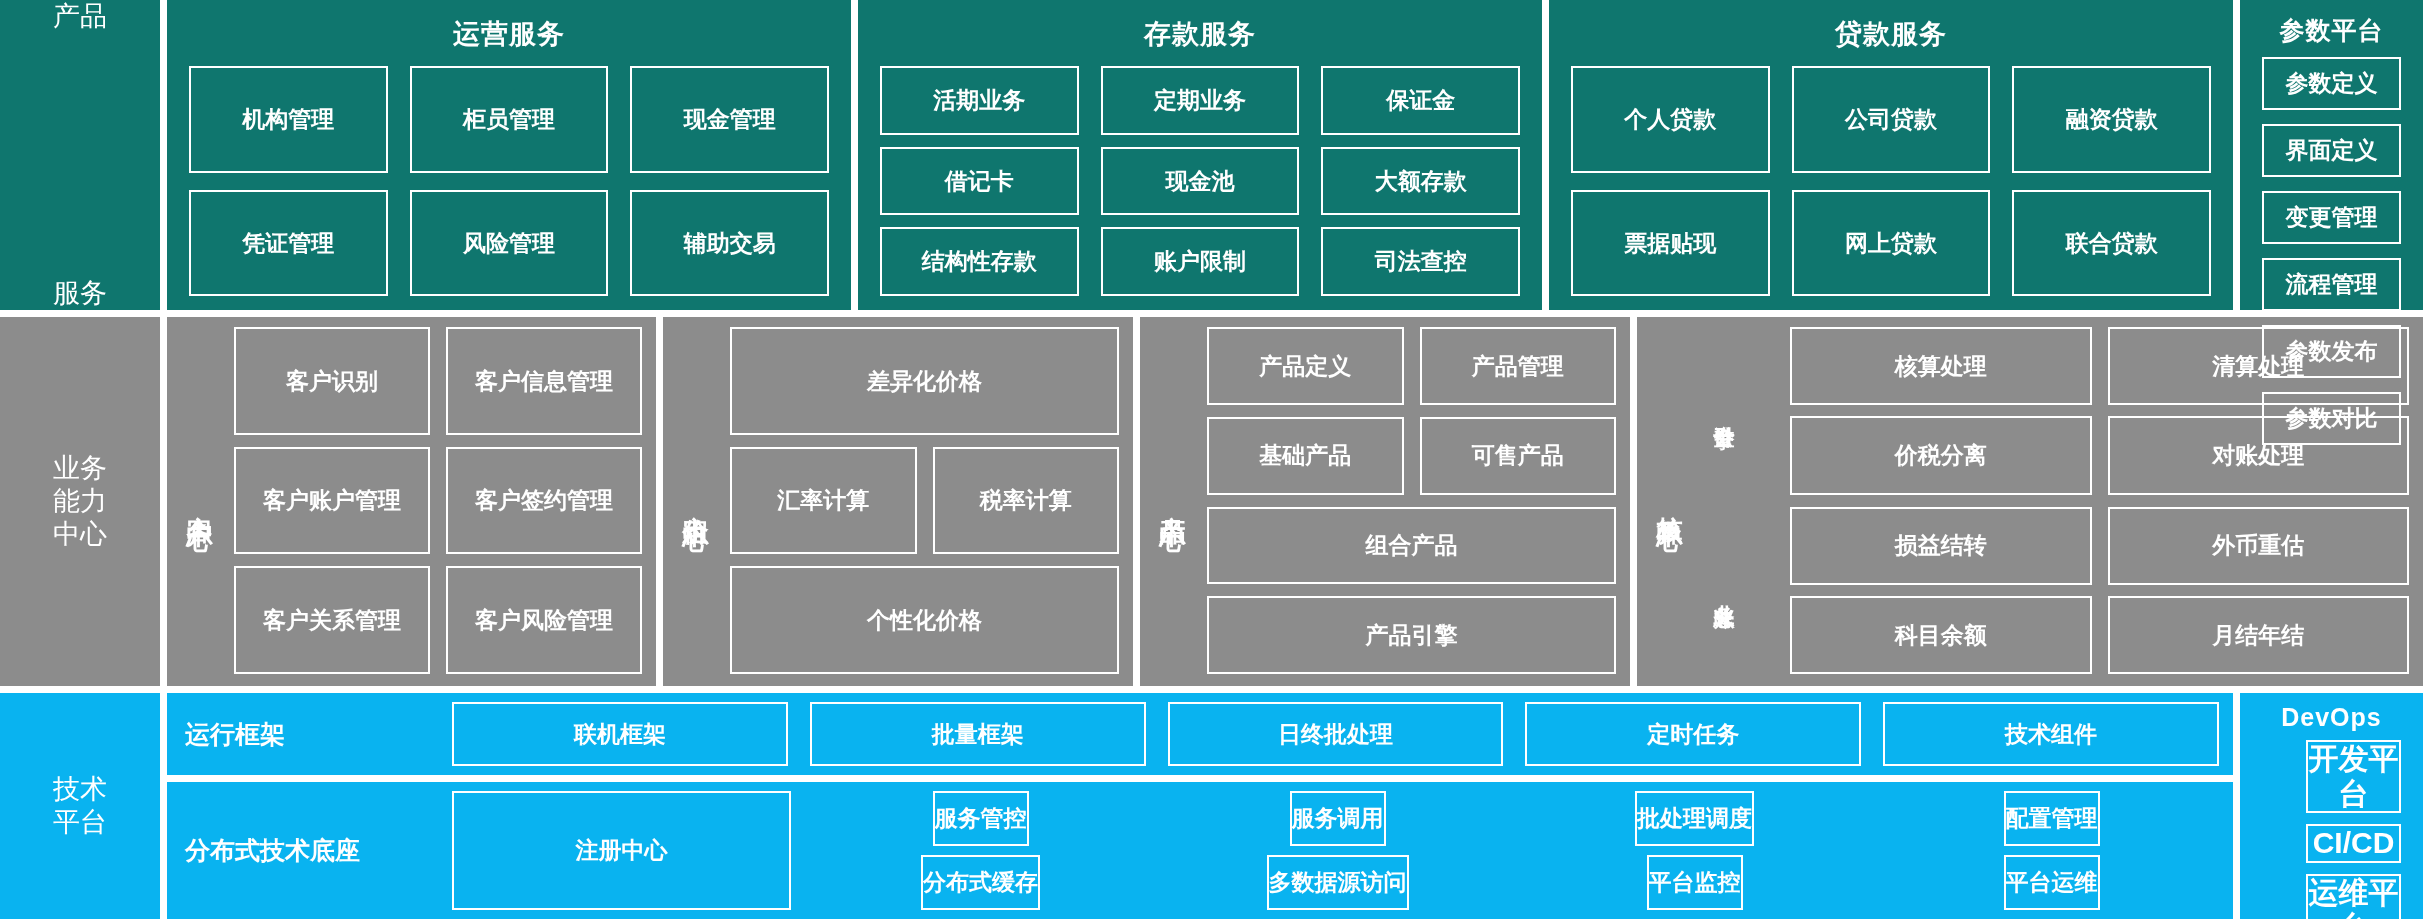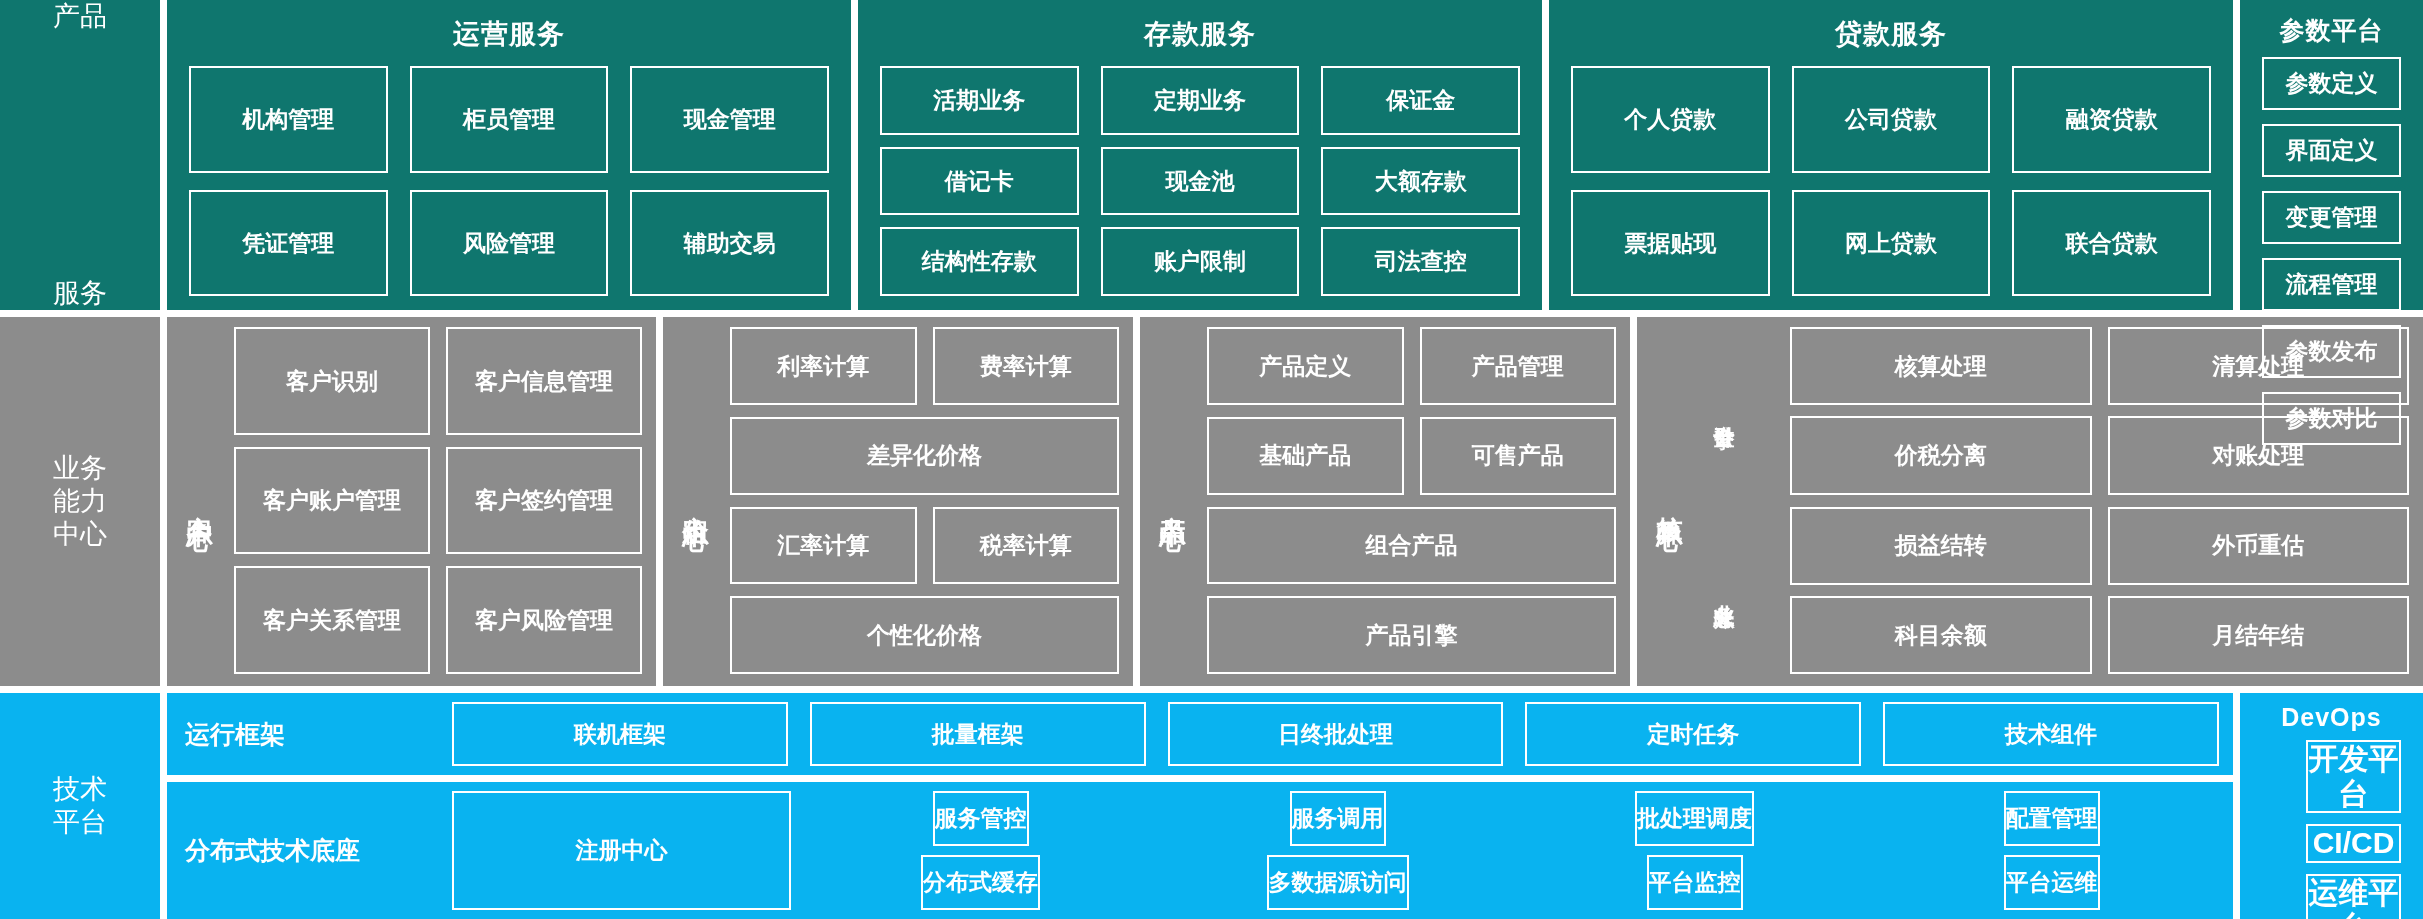--- a/index.html
+++ b/index.html
@@ -263,24 +263,20 @@
           <div class="cell">客户关系管理</div>
           <div class="cell">客户风险管理</div>
         </div>
       </div>
     </div>
 
     <div class="ctr-panel gray ctr-price">
       <div class="vlabel">定价中心</div>
       <div class="ctr-body">
         <div class="ctr-row">
-          <div class="cell">利率计算</div>
-          <div class="cell">费率计算</div>
-        </div>
-        <div class="ctr-row">
           <div class="cell">差异化价格</div>
         </div>
         <div class="ctr-row">
           <div class="cell">汇率计算</div>
           <div class="cell">税率计算</div>
         </div>
         <div class="ctr-row">
           <div class="cell">个性化价格</div>
         </div>
       </div>

